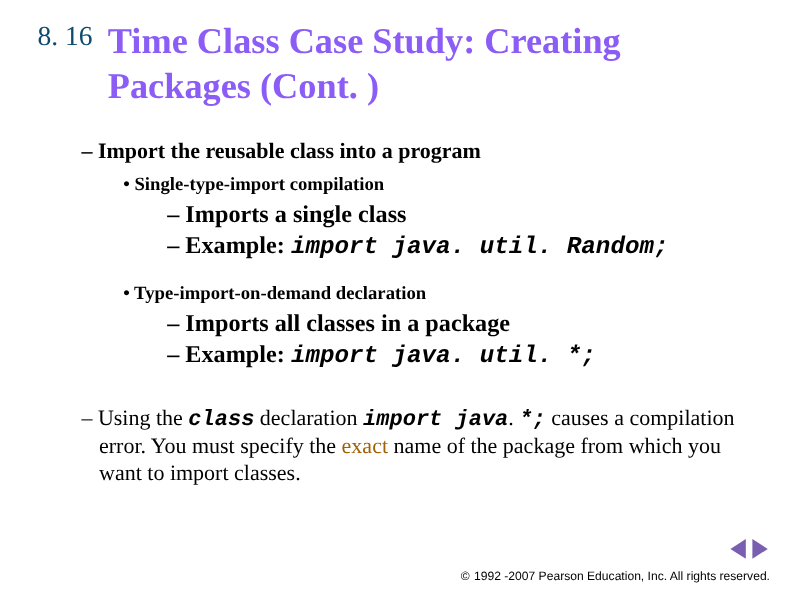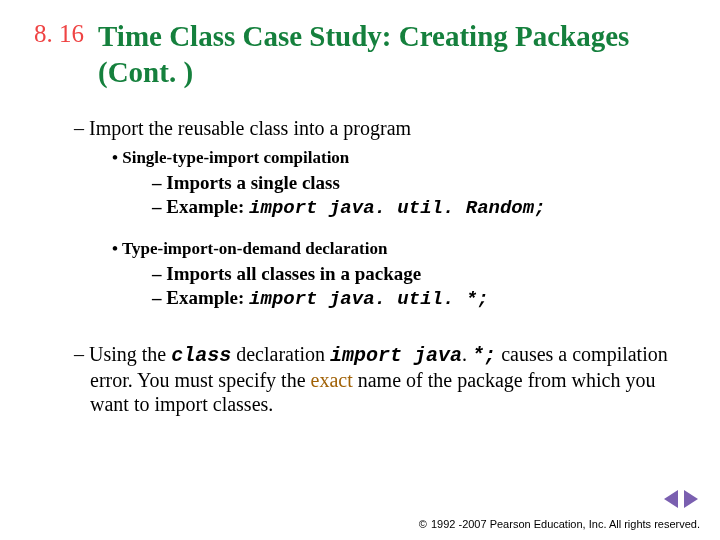--- a/index.html
+++ b/index.html
@@ -15,56 +15,56 @@
     padding: 18px 34px 0 34px;
   }
   .title-row {
     display: flex;
     align-items: flex-start;
     gap: 14px;
     margin-bottom: 26px;
   }
   .section-num {
     font-size: 25px;
-    color: #ef4444;
+    color: #0c4a6e;
     line-height: 1.25;
     white-space: nowrap;
   }
   .title {
-    font-size: 29px;
+    font-size: 33px;
     font-weight: bold;
-    color: #15803d;
+    color: #8b5cf6;
     line-height: 1.25;
   }
   .content {
     padding-left: 40px;
     color: #000;
   }
   .lvl-dash {
     font-size: 20px;
     margin-bottom: 6px;
     text-indent: -16px;
     padding-left: 16px;
   }
   .lvl-dash::before {
     content: "– ";
   }
-  .bold { font-weight: normal; }
+  .bold { font-weight: bold; }
   .lvl-bullet {
     font-size: 17px;
     font-weight: bold;
     margin: 8px 0 4px 38px;
     text-indent: -14px;
     padding-left: 14px;
   }
   .lvl-bullet::before {
     content: "• ";
   }
   .lvl-sub {
-    font-size: 19px;
+    font-size: 22px;
     font-weight: bold;
     margin: 2px 0 2px 78px;
     text-indent: -16px;
     padding-left: 16px;
   }
   .lvl-sub::before {
     content: "– ";
   }
   .mono {
     font-family: "Courier New", Courier, monospace;

